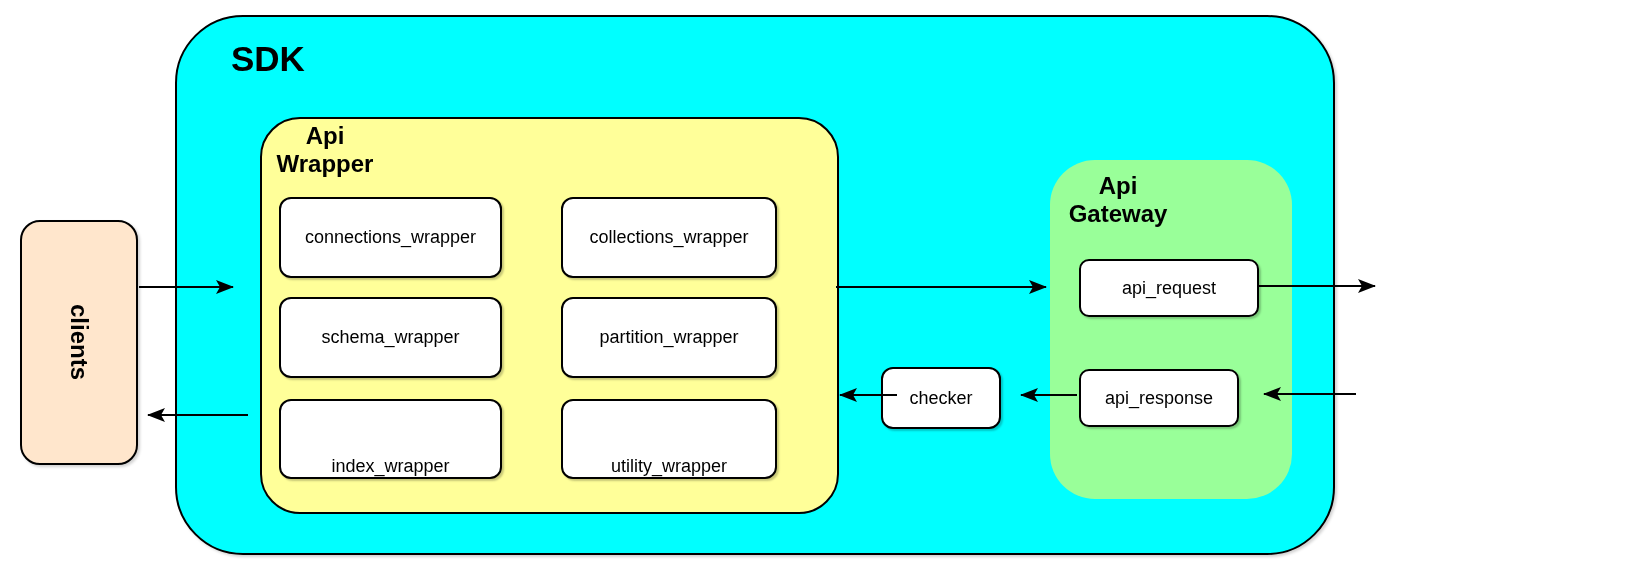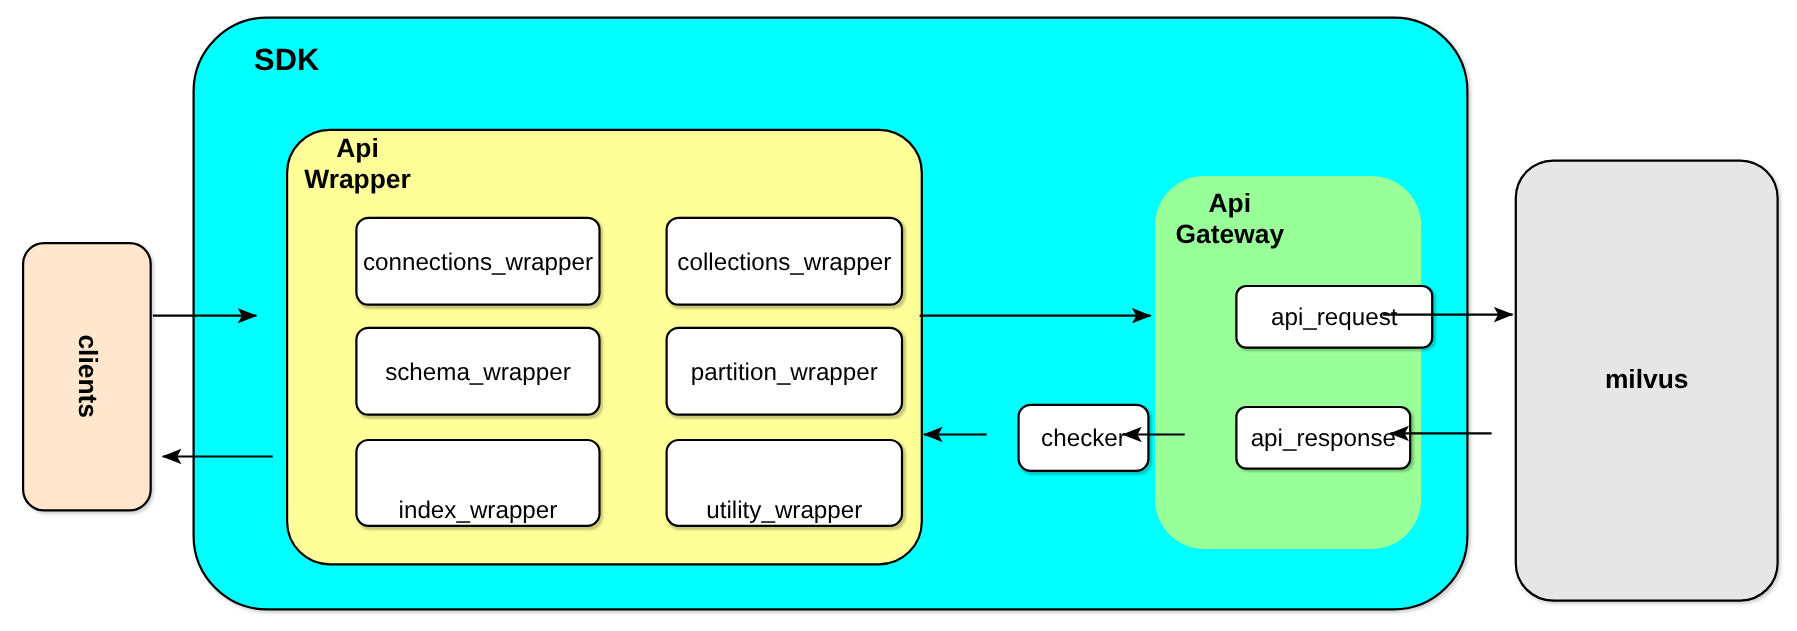--- a/index.html
+++ b/index.html
@@ -18,21 +18,21 @@
   
   .sdk {
     left: 175px; top: 15px; width: 1160px; height: 540px;
     background: var(--sdk-fill, #00ffff);
     border: 2px solid var(--stroke, #000);
     border-radius: 68px;
     box-shadow: 2px 2px 3px rgba(0,0,0,0.18);
   }
   .sdk-label {
     position: absolute; left: 54px; top: 22px;
-    font-size: 28px; font-weight: bold;
+    font-size: 35px; font-weight: bold;
   }
 
   .api-wrapper {
     position: absolute; left: 83px; top: 100px; width: 579px; height: 397px;
     background: var(--api-wrapper-fill, #ffff99);
     border: 2px solid var(--stroke, #000);
     border-radius: 40px;
   }
   .aw-label {
     position: absolute; left: 8px; top: 3px; width: 110px;
@@ -72,23 +72,22 @@
     font-size: 24px; font-weight: bold;
     box-shadow: 2px 2px 3px rgba(0,0,0,0.18);
   }
 
   
   .wnode, .gnode, .checker {
     position: absolute;
     background: var(--node-fill, #ffffff);
     border: 2px solid var(--stroke, #000);
     display: flex; align-items: center; justify-content: center;
-    font-size: 22px;
+    font-size: 18px;
     box-shadow: 2px 2px 2px rgba(0,0,0,0.22);
-    margin-left: 44px;
   }
   .wnode { border-radius: 12px; }
   .col1 { left: 17px;  width: 223px; }
   .col2 { left: 299px; width: 216px; }
   .row1 { top: 78px;  height: 81px; }
   .row2 { top: 178px; height: 81px; }
   .row3 { top: 280px; height: 80px; align-items: flex-end; }
 
   .gnode { border-radius: 10px; }
   .g-request  { left: 29px; top: 99px;  width: 180px; height: 58px; }
@@ -149,23 +148,20 @@
 
       <div class="gnode g-request">
         <span>api_request</span>
       </div>
       <div class="gnode g-response">
         <span>api_response</span>
       </div>
     </div>
   </div>
 
-  <div class="abs milvus">
-    <span>milvus</span>
-  </div>
 
   <svg class="arrows" viewBox="0 0 1634 574" xmlns="http://www.w3.org/2000/svg">
     <defs>
       <marker id="ah" markerUnits="userSpaceOnUse" markerWidth="20" markerHeight="16" refX="17" refY="7" orient="auto">
         <path d="M0,0 L18,7 L0,14 L4,7 Z" fill="#000"></path>
       </marker>
     </defs>
     <line x1="139" y1="287" x2="233" y2="287" marker-end="url(#ah)"></line>
     <line x1="836" y1="287" x2="1046" y2="287" marker-end="url(#ah)"></line>
     <line x1="1257" y1="286" x2="1375" y2="286" marker-end="url(#ah)"></line>

